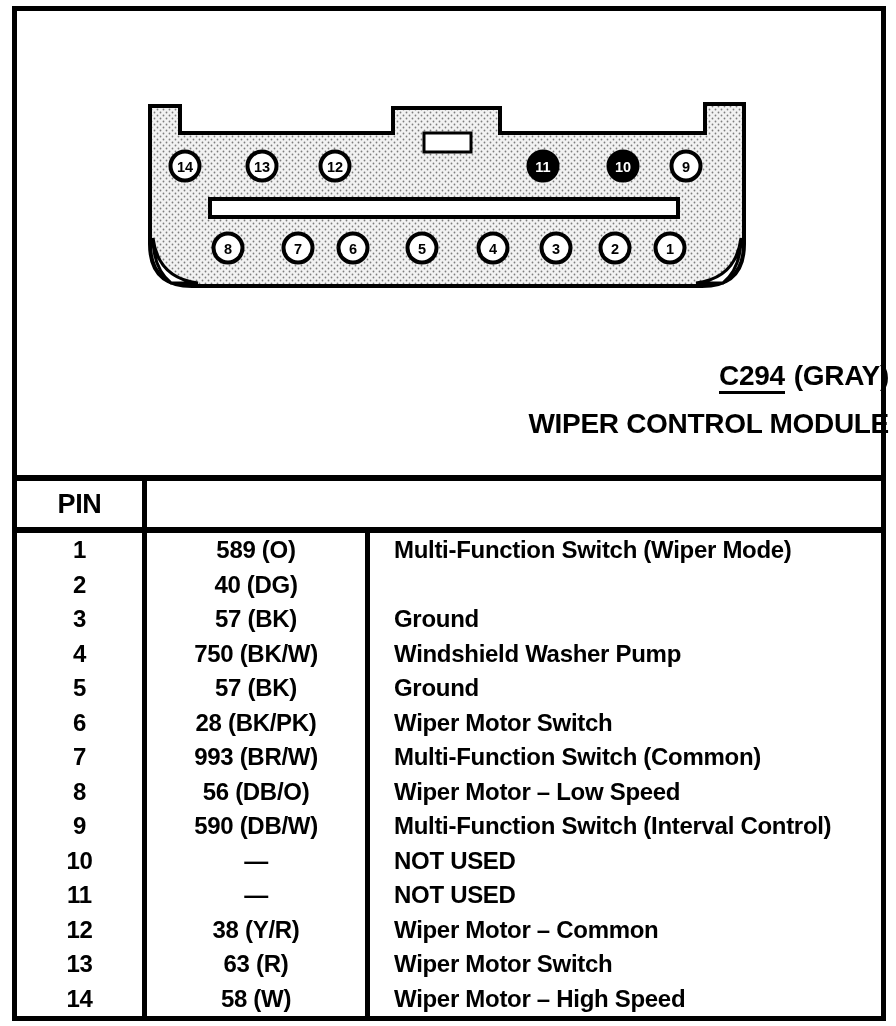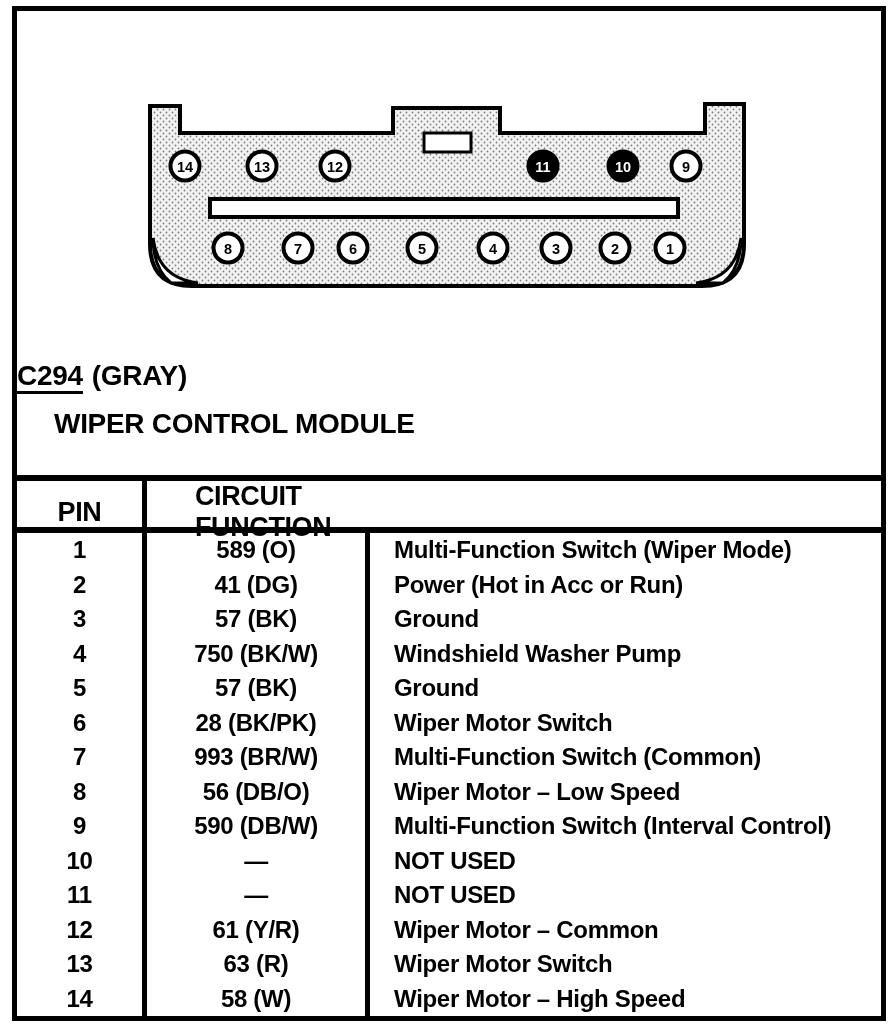--- a/index.html
+++ b/index.html
@@ -9,22 +9,22 @@
     -webkit-font-smoothing:none;
   }
   .frame{
     position:absolute;left:12px;top:6px;right:10px;bottom:5px;
     border:5px solid #000;
   }
   
   .connector-svg{position:absolute;left:0;top:0;}
   
   .titles{
-    position:absolute;left:0;top:350px;width:100%;
-    text-align:left;font-weight:bold;letter-spacing:-0.3px;
+    position:absolute;left:8px;top:350px;width:100%;
+    text-align:right;font-weight:bold;letter-spacing:-0.3px;
   }
   .title-line1{font-size:28px;line-height:30px;}
   .conn-id{display:inline-block;border-bottom:3px solid #000;padding-bottom:0px;}
   .conn-suffix{margin-left:9px;}
   .title-line2{font-size:28px;line-height:30px;margin-top:15px;padding-left:37px;}
   
   .pin-table{
     position:absolute;left:0;right:0;bottom:0;top:464px;
     border-top:6px solid #000;
   }
@@ -60,32 +60,30 @@
     <div class="titles">
       <div class="title-line1">
         <span class="conn-id">C294</span><span class="conn-suffix">(GRAY)</span>
       </div>
       <div class="title-line2">WIPER CONTROL MODULE</div>
     </div>
 
     <div class="pin-table">
       <div class="thead">
         <div class="hcell b-right">PIN</div>
-        <div class="hcell">CIRCUIT FUNCTION</div>
       </div>
       <div class="tbody">
           <div class="trow">
             <div class="cell c-pin">1</div>
             <div class="cell c-circuit">589 (O)</div>
             <div class="cell c-func">Multi-Function Switch (Wiper Mode)</div>
           </div>
           <div class="trow">
             <div class="cell c-pin">2</div>
-            <div class="cell c-circuit">41 (DG)</div>
-            <div class="cell c-func">Power (Hot in Acc or Run)</div>
+            <div class="cell c-circuit">40 (DG)</div>
           </div>
           <div class="trow">
             <div class="cell c-pin">3</div>
             <div class="cell c-circuit">57 (BK)</div>
             <div class="cell c-func">Ground</div>
           </div>
           <div class="trow">
             <div class="cell c-pin">4</div>
             <div class="cell c-circuit">750 (BK/W)</div>
             <div class="cell c-func">Windshield Washer Pump</div>
@@ -120,21 +118,21 @@
             <div class="cell c-circuit">—</div>
             <div class="cell c-func">NOT USED</div>
           </div>
           <div class="trow">
             <div class="cell c-pin">11</div>
             <div class="cell c-circuit">—</div>
             <div class="cell c-func">NOT USED</div>
           </div>
           <div class="trow">
             <div class="cell c-pin">12</div>
-            <div class="cell c-circuit">61 (Y/R)</div>
+            <div class="cell c-circuit">38 (Y/R)</div>
             <div class="cell c-func">Wiper Motor – Common</div>
           </div>
           <div class="trow">
             <div class="cell c-pin">13</div>
             <div class="cell c-circuit">63 (R)</div>
             <div class="cell c-func">Wiper Motor Switch</div>
           </div>
           <div class="trow">
             <div class="cell c-pin">14</div>
             <div class="cell c-circuit">58 (W)</div>

